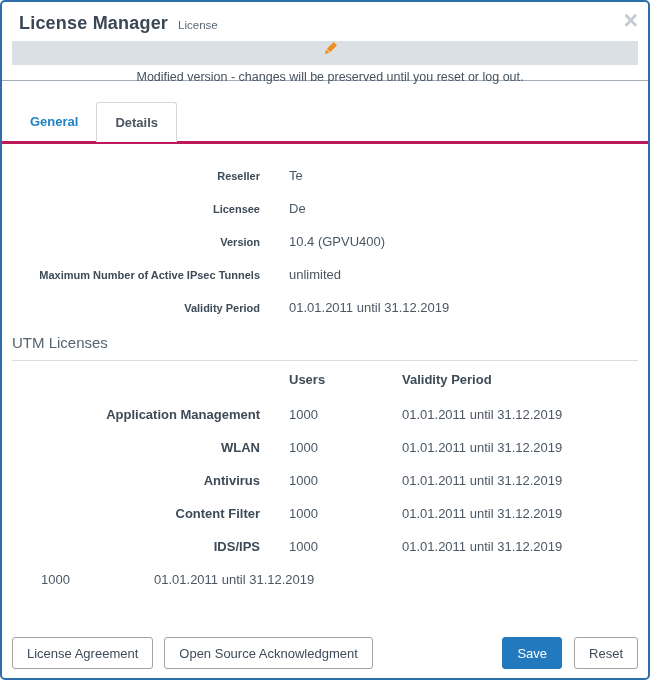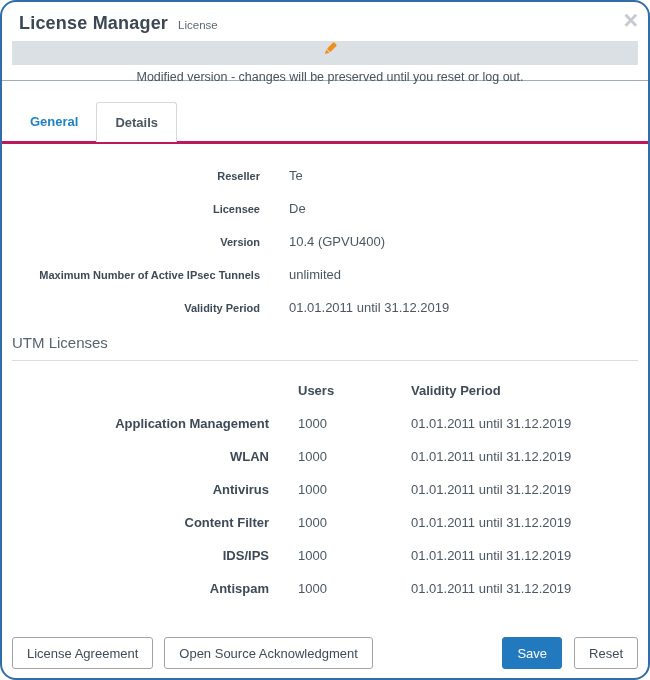--- a/index.html
+++ b/index.html
@@ -7,21 +7,21 @@
   body {
     width:650px; height:680px;
     font-family:"Liberation Sans","DejaVu Sans",sans-serif;
     color:#4b5763;
   }
   .dialog {
     position:relative;
     width:650px; height:680px;
     background:#fff;
     border:2px solid #2f6ea9;
-    border-radius:16px;
+    border-radius:5px;
     overflow:hidden;
   }
   
   .hdr { padding:11px 17px 0 17px; display:flex; align-items:baseline; gap:10px; }
   .hdr-title { font-size:18px; font-weight:700; color:#3b4754; letter-spacing:.2px; }
   .hdr-sub   { font-size:11.5px; color:#5c6874; }
   .close-x {
     position:absolute; top:6px; right:10px;
     font-size:25px; font-weight:700; color:#c5cbd1;
     line-height:1; cursor:pointer; user-select:none;
@@ -61,21 +61,21 @@
   .fields { margin-top:15px; }
   .frow { display:flex; align-items:center; height:33px; padding:0 10px; }
   .frow .lab {
     width:248px; text-align:right;
     font-size:11px; font-weight:700; color:#3d4a57;
   }
   .frow .val { margin-left:29px; font-size:13px; color:#4b5763; }
   
   .sec-head { margin:10px 10px 0 10px; font-size:15px; color:#57636f; }
   .sec-line { margin:9px 10px 0 10px; border-top:1px solid #d9dce0; }
-  .trow { display:flex; align-items:flex-end; height:33px; padding:0 10px;margin-left:9px; }
+  .trow { display:flex; align-items:center; height:33px; padding:0 10px; }
   .trow.head { height:37px; }
   .trow .c-name {
     width:248px; text-align:right;
     font-size:13px; font-weight:700; color:#3d4a57;
   }
   .trow .c-users { margin-left:29px; width:84px; font-size:13px; color:#4b5763; }
   .trow.head .c-users, .trow.head .c-validity { font-weight:700; color:#3d4a57; }
   .trow .c-validity { margin-left:29px; font-size:13px; color:#4b5763; }
   
   .footer {
@@ -175,21 +175,20 @@
       <span class="c-name">Content Filter</span>
       <span class="c-users">1000</span>
       <span class="c-validity">01.01.2011 until 31.12.2019</span>
     </div>
     <div class="trow">
       <span class="c-name">IDS/IPS</span>
       <span class="c-users">1000</span>
       <span class="c-validity">01.01.2011 until 31.12.2019</span>
     </div>
     <div class="trow">
-      <span class="c-name">Antispam</span>
       <span class="c-users">1000</span>
       <span class="c-validity">01.01.2011 until 31.12.2019</span>
     </div>
   </div>
 
   <div class="footer">
     <div class="btn-group">
       <button class="btn">License Agreement</button>
       <button class="btn">Open Source Acknowledgment</button>
     </div>

